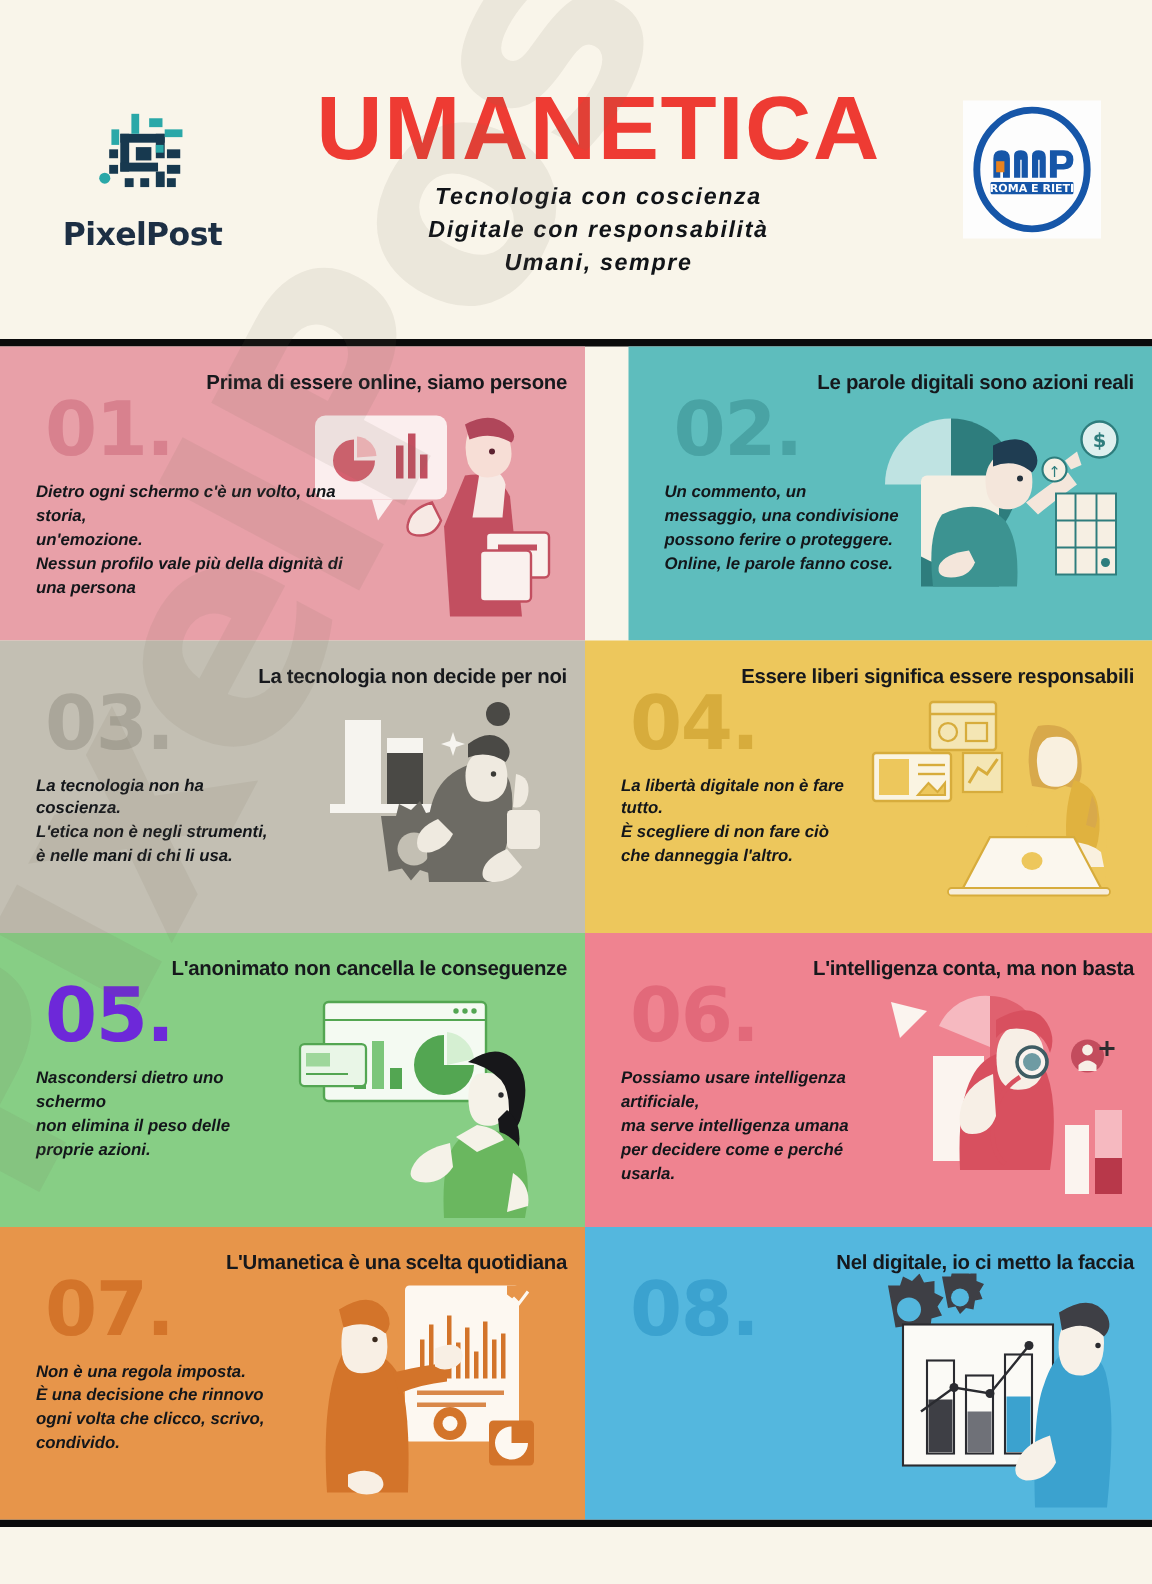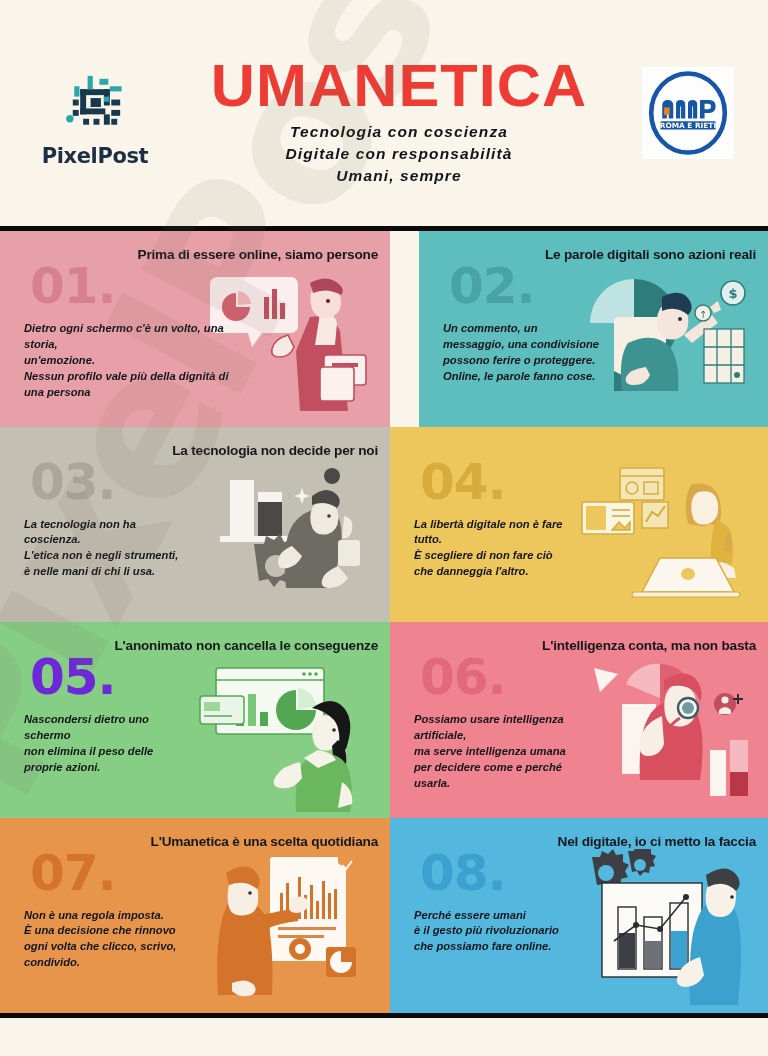--- a/index.html
+++ b/index.html
@@ -328,20 +328,21 @@
           <path d="M146 108 q-14 6 -16 14 q-2 8 8 8 q12 -1 18 -10z" fill="#efeae0"></path>
           <path d="M152 58 q10 2 8 14 q-2 10 -10 8z" fill="#efeae0"></path>
           <g fill="#f6f4ef">
             <path d="M110 30 l2 6 6 2 -6 2 -2 6 -2 -6 -6 -2 6 -2z"></path>
           </g>
         </svg>
       </div>
     </div>
 
     <div class="cell" style="background:#edc75c;">
+      <div class="cell-head">Essere liberi significa essere responsabili</div>
       <div class="cell-num" style="color:#d7ac3c;">04.</div>
       <div class="cell-body">La libertà digitale non è fare
 tutto.
  È scegliere di non fare ciò
 che danneggia l'altro.</div>
       <div class="cell-art">
         <svg viewBox="0 0 190 160">
           <g stroke="#d7ac3c" stroke-width="1.6" fill="#f4e6b4">
             <rect x="50" y="10" width="44" height="32" rx="2"></rect>
             <line x1="50" y1="18" x2="94" y2="18"></line>
@@ -481,23 +482,20 @@
           <path d="M70 66 q26 -6 36 -6 l0 12 q-18 2 -32 8z" fill="#d3742a"></path>
           <path d="M98 50 q14 -6 18 2 q2 6 -4 10 q-8 4 -14 0z" fill="#f8efe4"></path>
           <path d="M40 134 q14 -6 22 2 q4 6 -2 10 q-12 4 -20 -4z" fill="#f8efe4"></path>
         </svg>
       </div>
     </div>
 
     <div class="cell" style="background:#54b7de;padding-left:48px;">
       <div class="cell-head">Nel digitale, io ci metto la faccia</div>
       <div class="cell-num" style="color:#3ba2cf;">08.</div>
-      <div class="cell-body">Perché essere umani
- è il gesto più rivoluzionario
-che possiamo fare online.</div>
       <div class="cell-art">
         <svg viewBox="0 0 190 160">
           <path d="M22 8 l8 0 2 -6 6 3 5 -5 3 6 7 -1 0 8 6 3 -4 6 3 6 -7 2 -1 8 -7 -2 -5 5 -4 -6 -7 1z" fill="#3e3f45"></path>
           <circle cx="36" cy="24" r="8" fill="#54b7de"></circle>
           <path d="M58 2 l6 0 1 -5 5 2 4 -4 2 5 5 -1 0 6 5 2 -3 5 2 5 -5 1 -1 6 -5 -1 -4 4 -3 -5 -5 1z" fill="#3e3f45"></path>
           <circle cx="70" cy="16" r="6" fill="#54b7de"></circle>
           <rect x="32" y="34" width="100" height="94" fill="#fbfaf6" stroke="#2a2b30" stroke-width="1.4"></rect>
           <g stroke="#2a2b30" stroke-width="1.4" fill="#fbfaf6">
             <rect x="48" y="58" width="18" height="62"></rect>
             <rect x="74" y="68" width="18" height="52"></rect>

